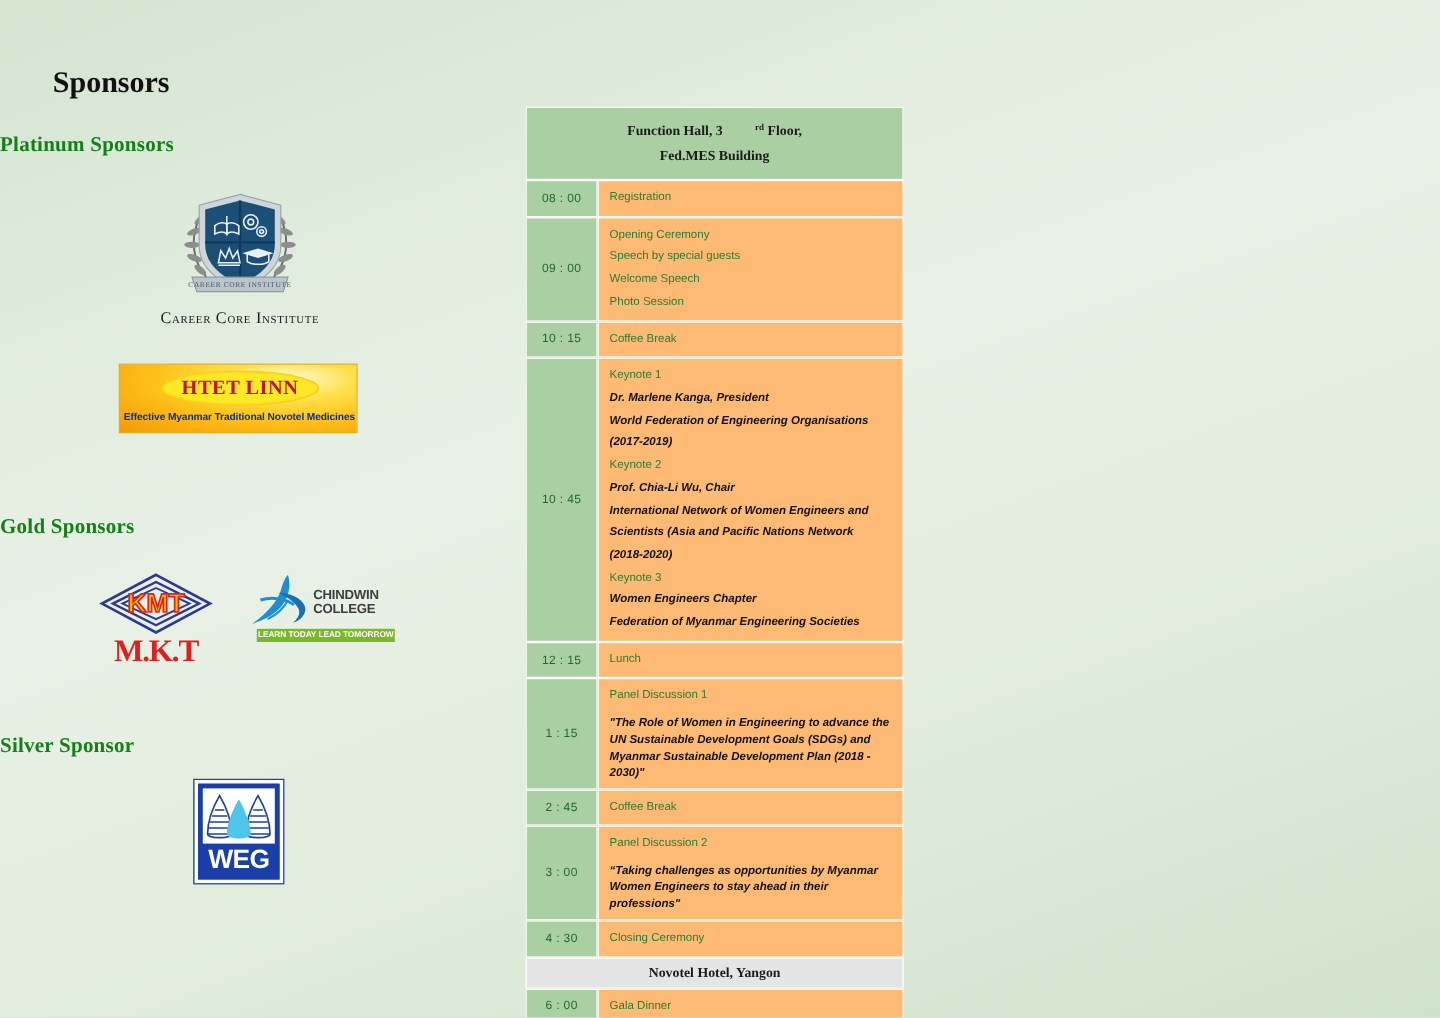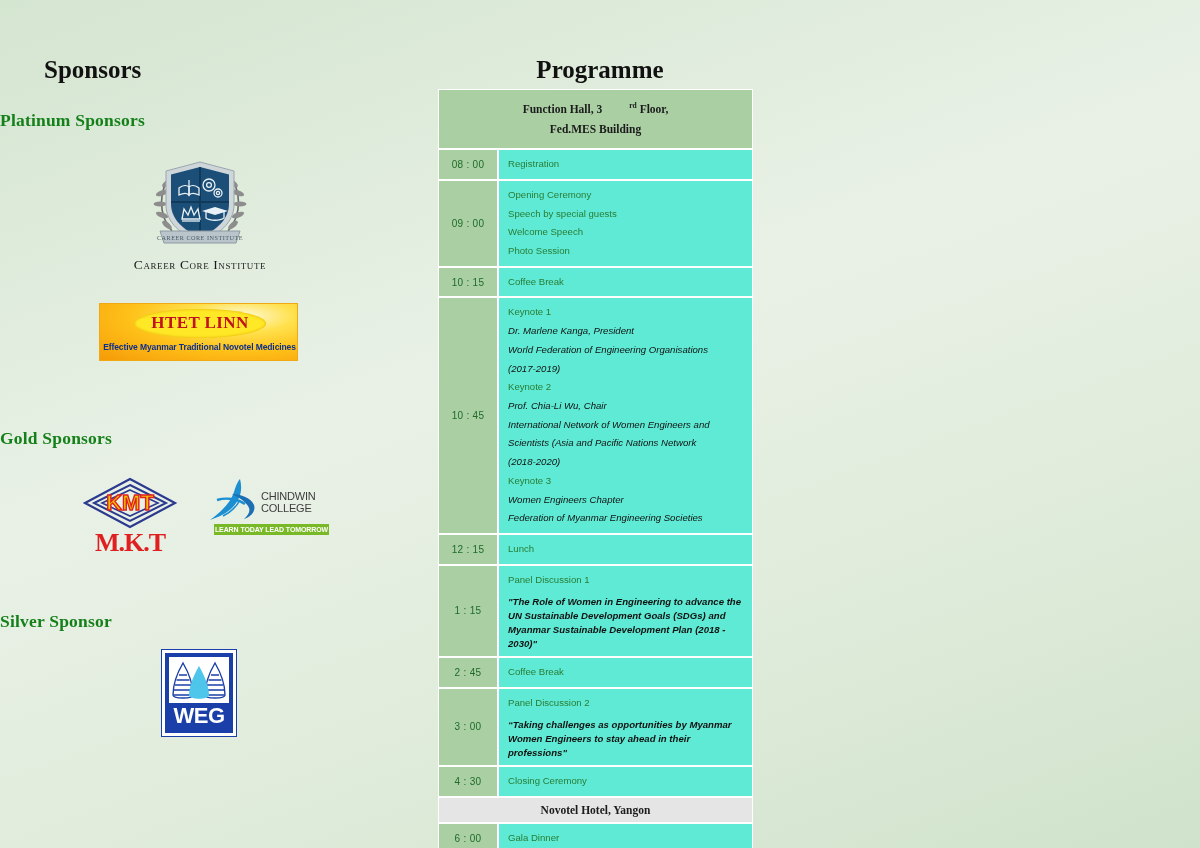--- a/index.html
+++ b/index.html
@@ -68,21 +68,21 @@
   .mkt { position: absolute; left: 82px; top: 476px; width: 96px; text-align: center; }
   .mkt-dia { position: relative; width: 96px; height: 54px; }
   .mkt-word {
     font-family: "Liberation Serif", serif; font-weight: bold;
     font-size: 26px; color: #e02020; letter-spacing: -1px; line-height: 1;
   }
   
   .chind { position: absolute; left: 207px; top: 478px; width: 122px; }
   .chind-name {
     position: absolute; left: 54px; top: 12px;
-    font-family: "Liberation Sans", sans-serif; font-weight: normal;
+    font-family: "Liberation Sans", sans-serif; font-weight: bold;
     font-size: 11px; color: #3d3d3d; line-height: 1.12; letter-spacing: -.2px;
   }
   .chind-bar {
     position: absolute; left: 7px; top: 46px; width: 115px; height: 11px;
     background: #79b927; color: #fff; font-family: "Liberation Sans", sans-serif;
     font-weight: bold; font-size: 7px; letter-spacing: -.1px;
     text-align: center; line-height: 11px;
   }
   
   .weg {
@@ -112,25 +112,25 @@
     font-family: "Liberation Serif", serif; font-weight: bold;
     font-size: 11.5px; color: #1b1b1b; line-height: 1.75;
   }
   .p-head sup { font-size: 7.5px; margin-left: 27px; }
   .p-time {
     width: 60px; background: #a9cfa2; text-align: center;
     font-family: "Liberation Sans", sans-serif; font-size: 10px;
     color: #1f6b2a; letter-spacing: .3px; padding: 4px 2px; margin-left: 22px;
   }
   .p-body {
-    background: #5eead4; padding: 5px 9px;
+    background: #fdba74; padding: 5px 9px;
     font-family: "Liberation Sans", sans-serif; font-size: 9.6px;
     color: #1f6b2a; line-height: 1.95;
   }
-  .p-body .sub { font-style: italic; font-weight: normal; color: #111; }
+  .p-body .sub { font-style: italic; font-weight: bold; color: #111; }
   .p-body .lab { color: #2a7d35; }
   .p-body .quote { font-style: italic; font-weight: bold; color: #111; line-height: 1.45; display:block; margin-top:6px;}
   .p-venue {
     background: #e5e5e5; text-align: center; padding: 6px 4px;
     font-family: "Liberation Serif", serif; font-weight: bold;
     font-size: 11.5px; color: #1b1b1b;
   }
 </style>
 </head>
 <body>
@@ -245,21 +245,20 @@
           <path d="M14,22 H22 M11.5,27 H24.5 M10,32 H26 M9,37 H27 M8.4,42 H27.6"></path>
           <path d="M46,22 H54 M43.5,27 H56.5 M42,32 H58 M41,37 H59 M40.4,42 H59.6"></path>
         </g>
         <path d="M34,13 C27,25 24,36 24,42 C24,47 44,47 44,42 C44,36 41,25 34,13 Z" fill="#4ec6ec"></path>
       </svg>
       <div class="weg-word">WEG</div>
     </div>
   </div>
 
   <div class="col-mid">
-    <div class="prog-title">Programme</div>
 
     <table class="ptable">
       <tbody>
         <tr>
           <td class="p-head" colspan="2">
             <span>Function Hall, 3</span><sup>rd</sup><span> Floor,</span><br>
             <span>Fed.MES Building</span>
           </td>
         </tr>
 

